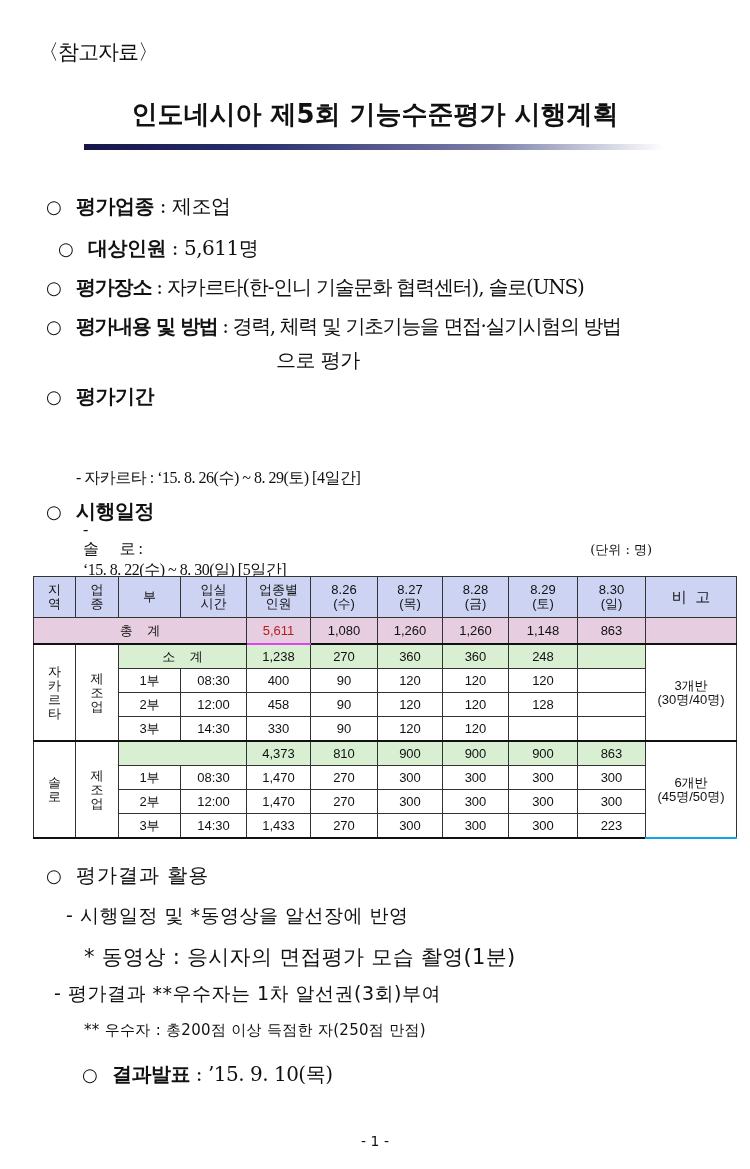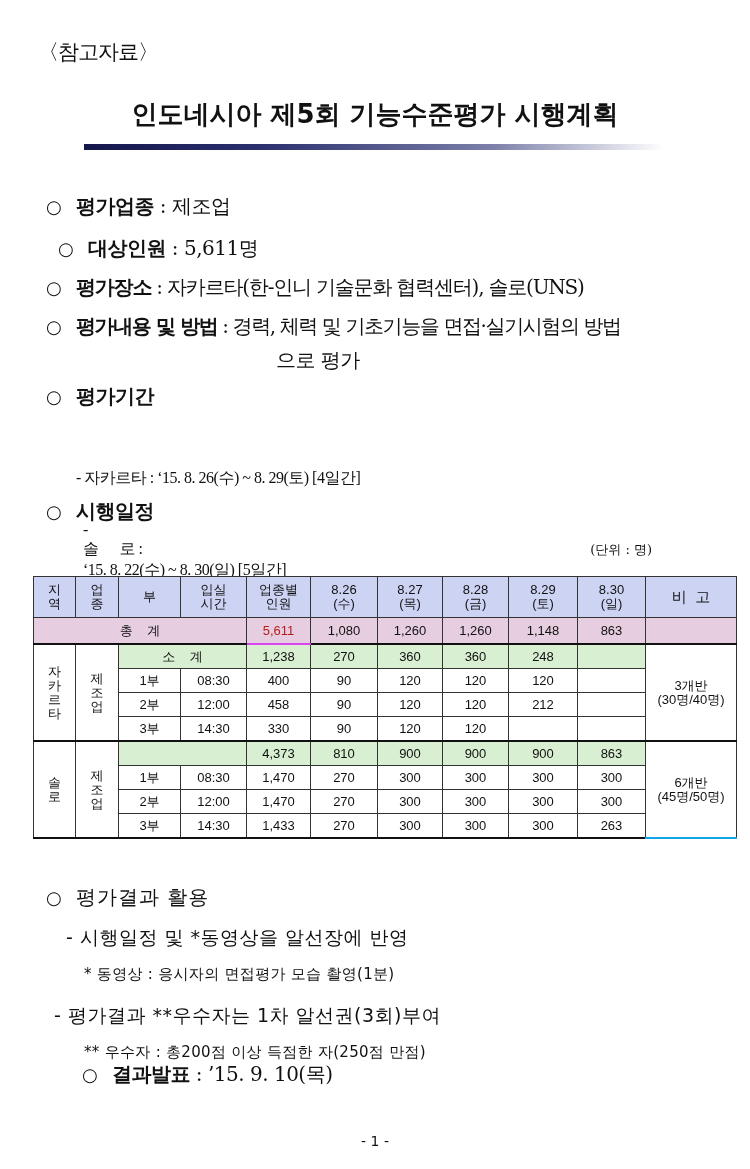--- a/index.html
+++ b/index.html
@@ -5,21 +5,21 @@
   html, body { margin:0; padding:0; background:#ffffff; }
   body { width:750px; height:1169px; position:relative; overflow:hidden; color:#111; font-family:"DejaVu Serif", serif; }
   .abs { position:absolute; white-space:nowrap; }
   .ref-label { left:38px; top:38px; font-size:21px; font-family:"DejaVu Serif", serif; letter-spacing:-1px; }
   .title { left:0; width:750px; top:97px; text-align:center; font-family:"DejaVu Sans", sans-serif; font-weight:bold; font-size:26px; letter-spacing:0px; }
   .title-bar { left:84px; top:144px; width:580px; height:6px; background:linear-gradient(to right,#14164a 0%,#2a2f6e 30%,#7a7ea8 70%,#ffffff 100%); }
   .line { font-size:20px; font-family:"DejaVu Serif", serif; letter-spacing:-0.5px; }
   .bullet { display:inline-block; width:30px; font-family:"DejaVu Sans", sans-serif; font-size:18px; }
   .bold-label { font-family:"DejaVu Sans", sans-serif; font-weight:bold; }
   .sub { font-size:16px; font-family:Liberation Serif, serif; letter-spacing:-0.5px;margin-top:48px; }
-  .gothic { font-family:"DejaVu Sans", sans-serif;margin-top:22px; }
+  .gothic { font-family:"DejaVu Sans", sans-serif; }
   .unit { right:98px; top:541px; font-size:13px; font-family:"DejaVu Serif", serif; }
   table.sched { position:absolute; left:33px; top:576px; width:703px; border-collapse:collapse; font-family:"Liberation Sans", sans-serif; font-size:13px; table-layout:fixed; }
   table.sched td, table.sched th { border:1px solid #333; text-align:center; padding:0; font-weight:normal; line-height:14px; }
   table.sched th { background:#cdd3f2; height:40px; font-size:13px; }
   table.sched tr.total td { background:#e6cde0; height:25px; }
   table.sched tr.subtotal td.g { background:#d9efd2; }
   table.sched tr.r td { height:23px; }
   table.sched .thick-bottom td { border-bottom:2px solid #111; }
   .blue { color:#b91c1c; }
   .vert { line-height:16px; }
@@ -144,21 +144,21 @@
     <td>120</td>
     <td></td>
   </tr>
   <tr class="r">
     <td>2부</td>
     <td>12:00</td>
     <td>458</td>
     <td>90</td>
     <td>120</td>
     <td>120</td>
-    <td>212</td>
+    <td>128</td>
     <td></td>
   </tr>
   <tr class="r">
     <td>3부</td>
     <td>14:30</td>
     <td>330</td>
     <td>90</td>
     <td>120</td>
     <td>120</td>
     <td></td>
@@ -202,30 +202,30 @@
     <td>300</td>
   </tr>
   <tr class="r thick-bottom">
     <td>3부</td>
     <td>14:30</td>
     <td>1,433</td>
     <td>270</td>
     <td>300</td>
     <td>300</td>
     <td>300</td>
-    <td>263</td>
+    <td>223</td>
   </tr>
 </tbody>
   </table>
 
 <div class="abs line gothic" style="left:46px; top:862px; letter-spacing:1px;">
   <span class="bullet">○</span><span>평가결과 활용</span>
 </div>
 <div class="abs gothic" style="left:66px; top:903px; font-size:19px; letter-spacing:0.5px;">- 시행일정 및 *동영상을 알선장에 반영</div>
-<div class="abs gothic" style="left:84px; top:943px; font-size:15px; letter-spacing:0.3px;">* 동영상 : 응시자의 면접평가 모습 촬영(1분)</div>
+<div class="abs gothic" style="left:84px; top:943px; font-size:21px; letter-spacing:0.3px;">* 동영상 : 응시자의 면접평가 모습 촬영(1분)</div>
 <div class="abs gothic" style="left:54px; top:981px; font-size:19px; letter-spacing:0.5px;">- 평가결과 **우수자는 1차 알선권(3회)부여</div>
 <div class="abs gothic" style="left:84px; top:1021px; font-size:15px; letter-spacing:0.3px;">** 우수자 : 총200점 이상 득점한 자(250점 만점)</div>
 
 <div class="abs line" style="left:46px; top:1061px;margin-left:36px;">
   <span class="bullet">○</span><span class="bold-label">결과발표</span><span> : </span><span>’15. 9. 10(목)</span>
 </div>
 
 <div class="abs page-num">- 1 -</div>
 
 </body></html>

